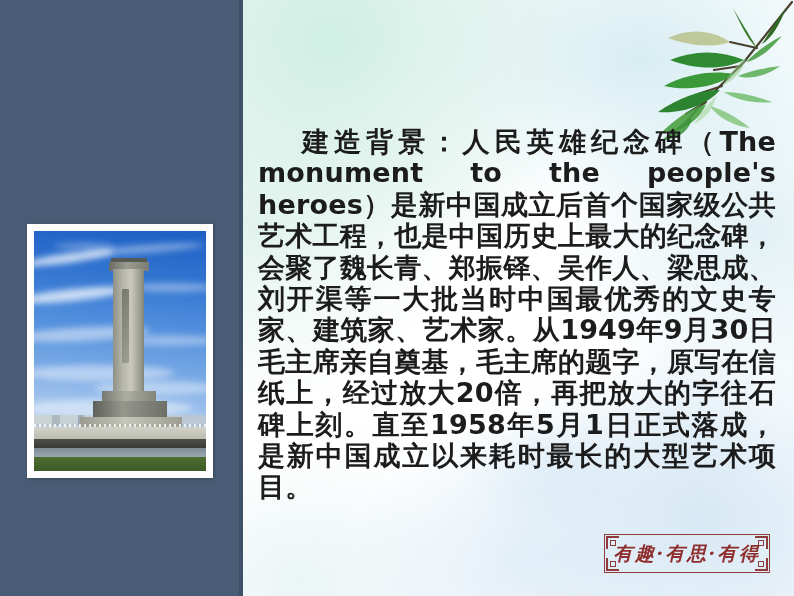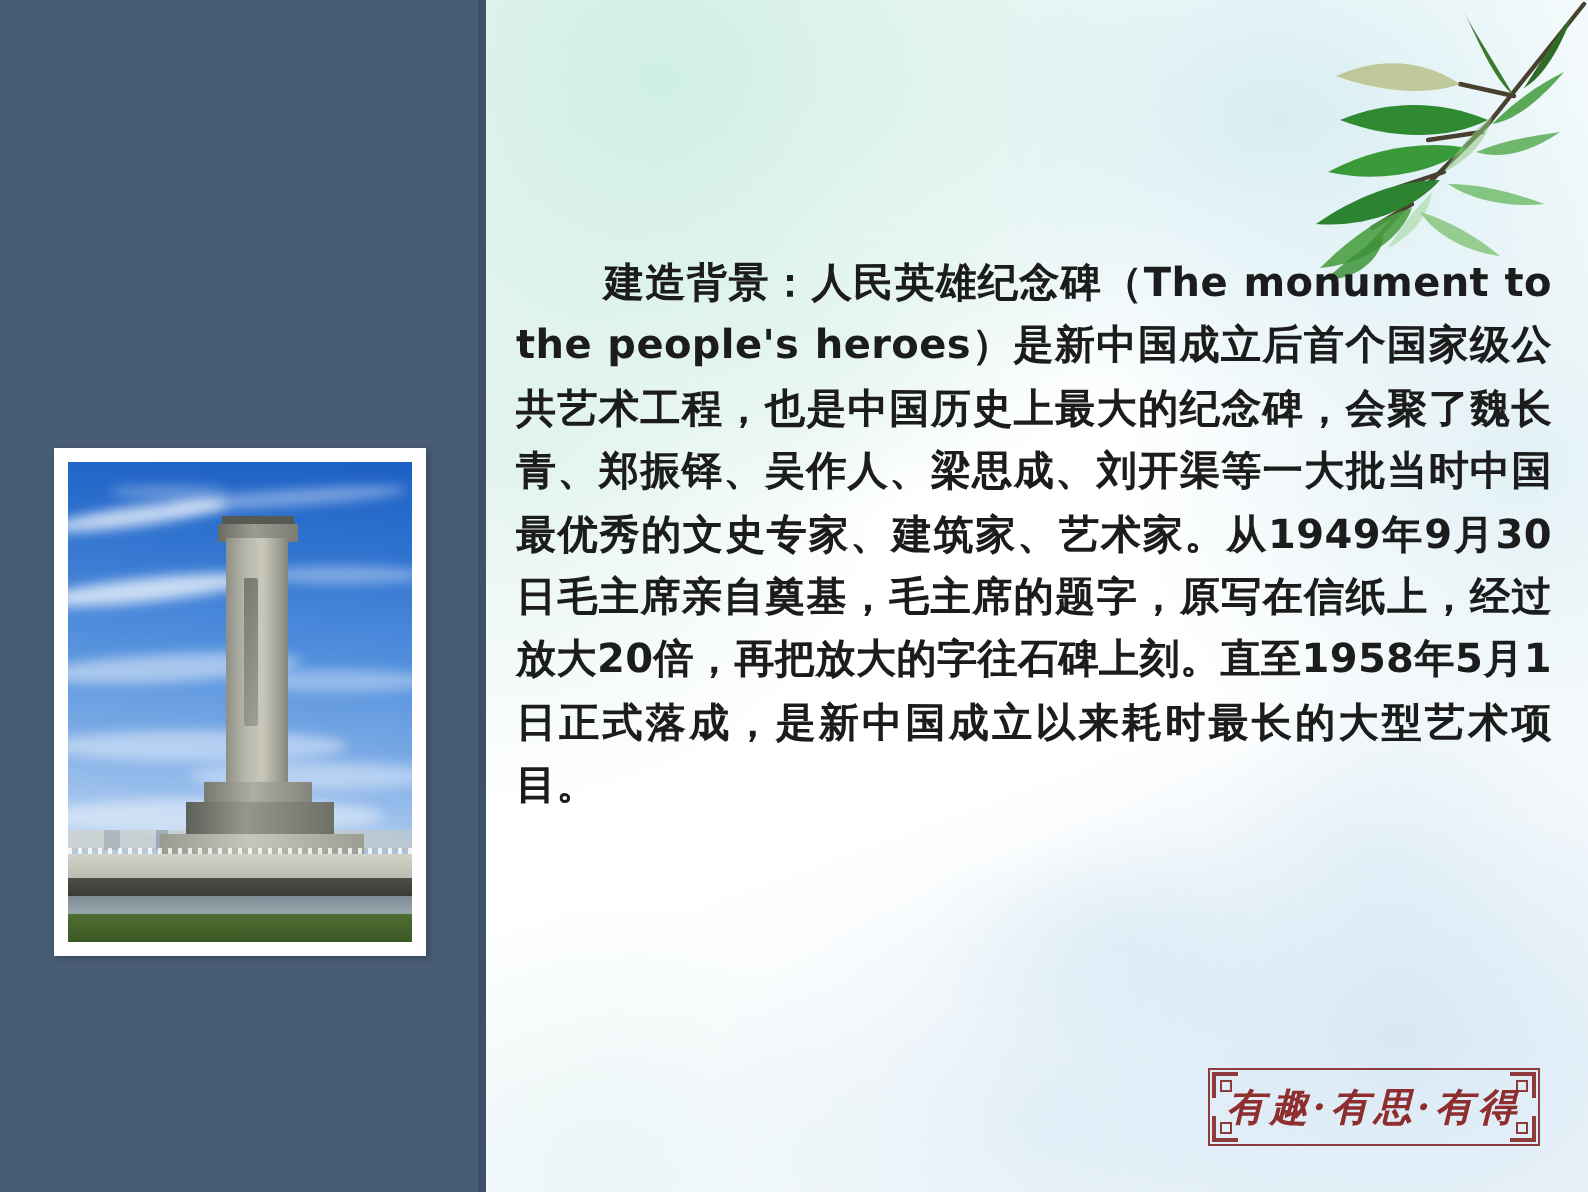--- a/index.html
+++ b/index.html
@@ -242,21 +242,21 @@
 
   
   .text-block {
     position: absolute;
     left: 258px;
     top: 126px;
     width: 518px;
     color: #1c1c1c;
     font-family: "DejaVu Sans", "Liberation Sans", sans-serif;
     font-weight: bold;
-    font-size: 20px;
+    font-size: 27px;
     line-height: 31.4px;
     text-align: justify;
     text-justify: inter-character;
     text-indent: 44px;
     letter-spacing: 0.2px;
     white-space: pre-wrap;
   }
 
   
   .seal {

